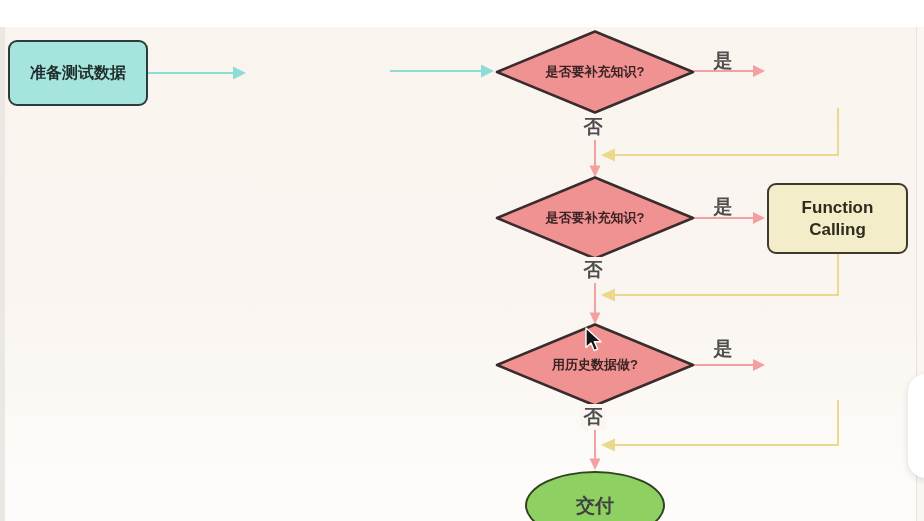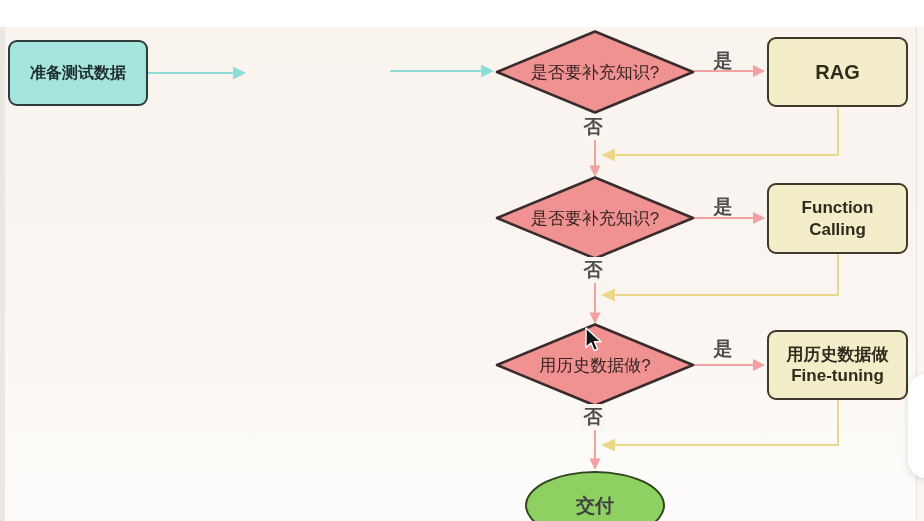--- a/index.html
+++ b/index.html
@@ -61,21 +61,21 @@
   .node.result.big { font-size:20px; }
   .node.terminal {
     background:var(--terminal_fill);
     border:2.5px solid var(--terminal_border);
     border-radius:50%;
     color:#404040; font-size:19px;
   }
 
   .diamond-label {
     position:absolute; transform:translate(-50%,-50%);
-    font-weight:normal; font-size:17px; color:#3a2323;
+    font-weight:bold; font-size:13px; color:#3a2323;
     white-space:nowrap; 
   }
   .edge-label {
     position:absolute; transform:translate(-50%,-50%);
     font-weight:bold; font-size:19px; color:#4d4d4d;
   }
   .edge-label.no { background:var(--canvas_bg); padding:0 3px; }
 
   .cursor { position:absolute; left:584px; top:300px; }
 
@@ -144,27 +144,24 @@
     </g>
 
     <polygon class="decision-shape" points="595,4.5 693,45 595,85.5 497,45"></polygon>
     <polygon class="decision-shape" points="595,150.5 693,191 595,231.5 497,191"></polygon>
     <polygon class="decision-shape" points="595,297.5 693,338 595,378.5 497,338"></polygon>
   </svg>
 
   <div class="node process" style="left:8px; top:13px; width:140px; height:66px;">准备测试数据</div>
 
 
-  <div class="node result big" style="left:767px; top:10px; width:141px; height:70px;">RAG</div>
 
   <div class="node result" style="left:767px; top:156px; width:141px; height:71px;">Function
 Calling</div>
 
-  <div class="node result" style="left:767px; top:303px; width:141px; height:70px;">用历史数据做
-Fine-tuning</div>
 
   <div class="node terminal" style="left:525px; top:444px; width:140px; height:69px;">交付</div>
 
   <div class="diamond-label" style="left:595px; top:45px;">是否要补充知识?</div>
   <div class="diamond-label" style="left:595px; top:191px;">是否要补充知识?</div>
   <div class="diamond-label" style="left:595px; top:338px;">用历史数据做?</div>
 
   <div class="edge-label" style="left:723px; top:34px;">是</div>
   <div class="edge-label no" style="left:593px; top:100px;">否</div>
 

